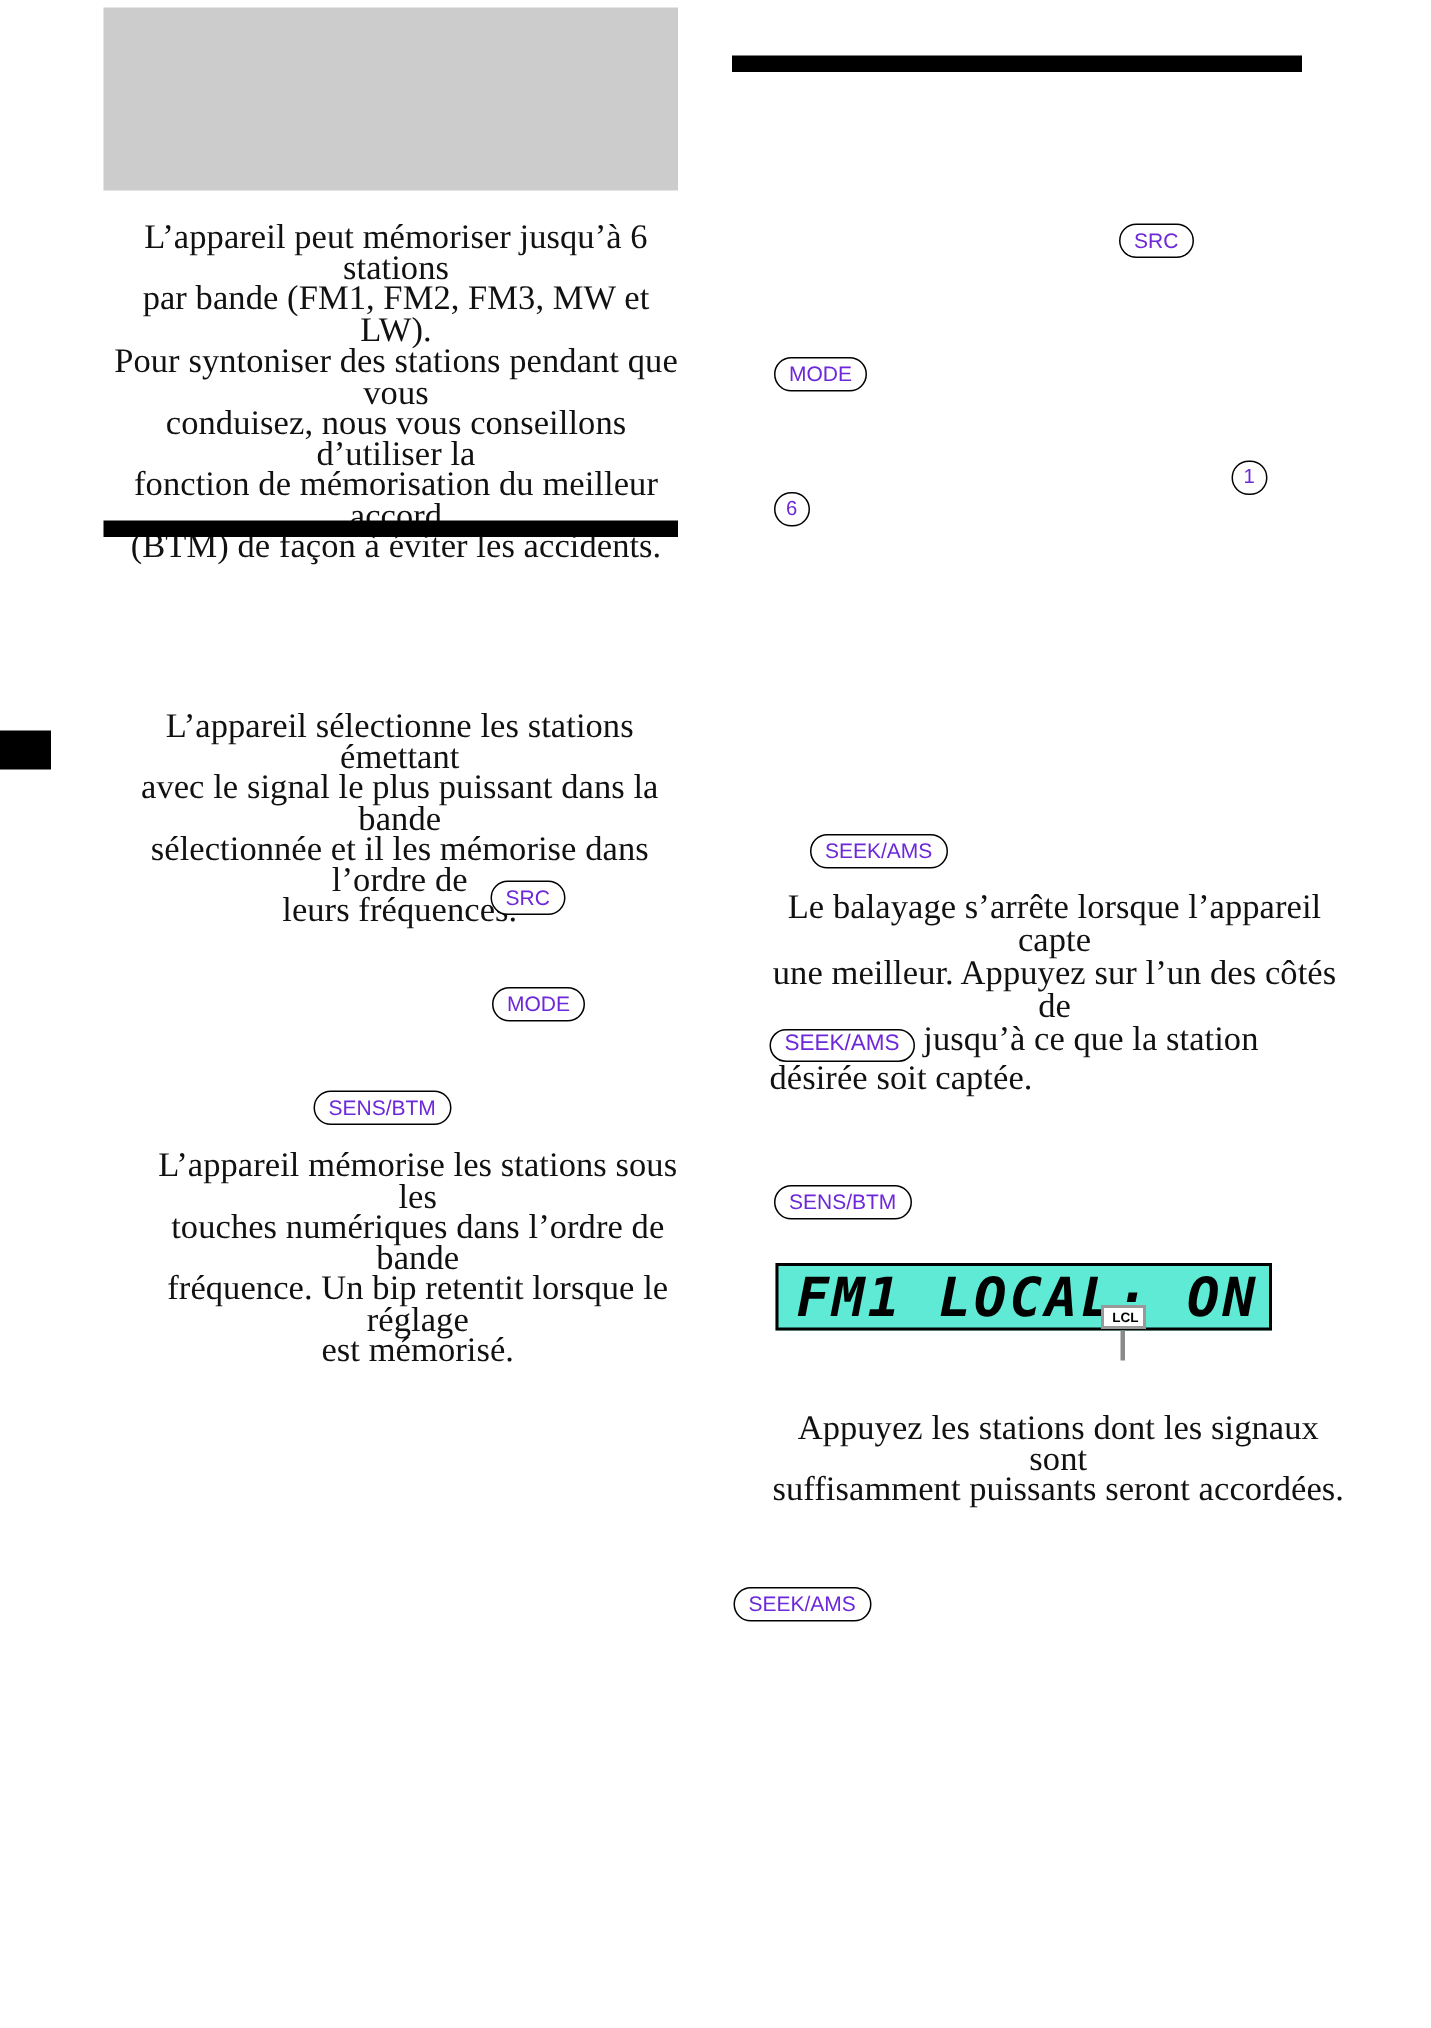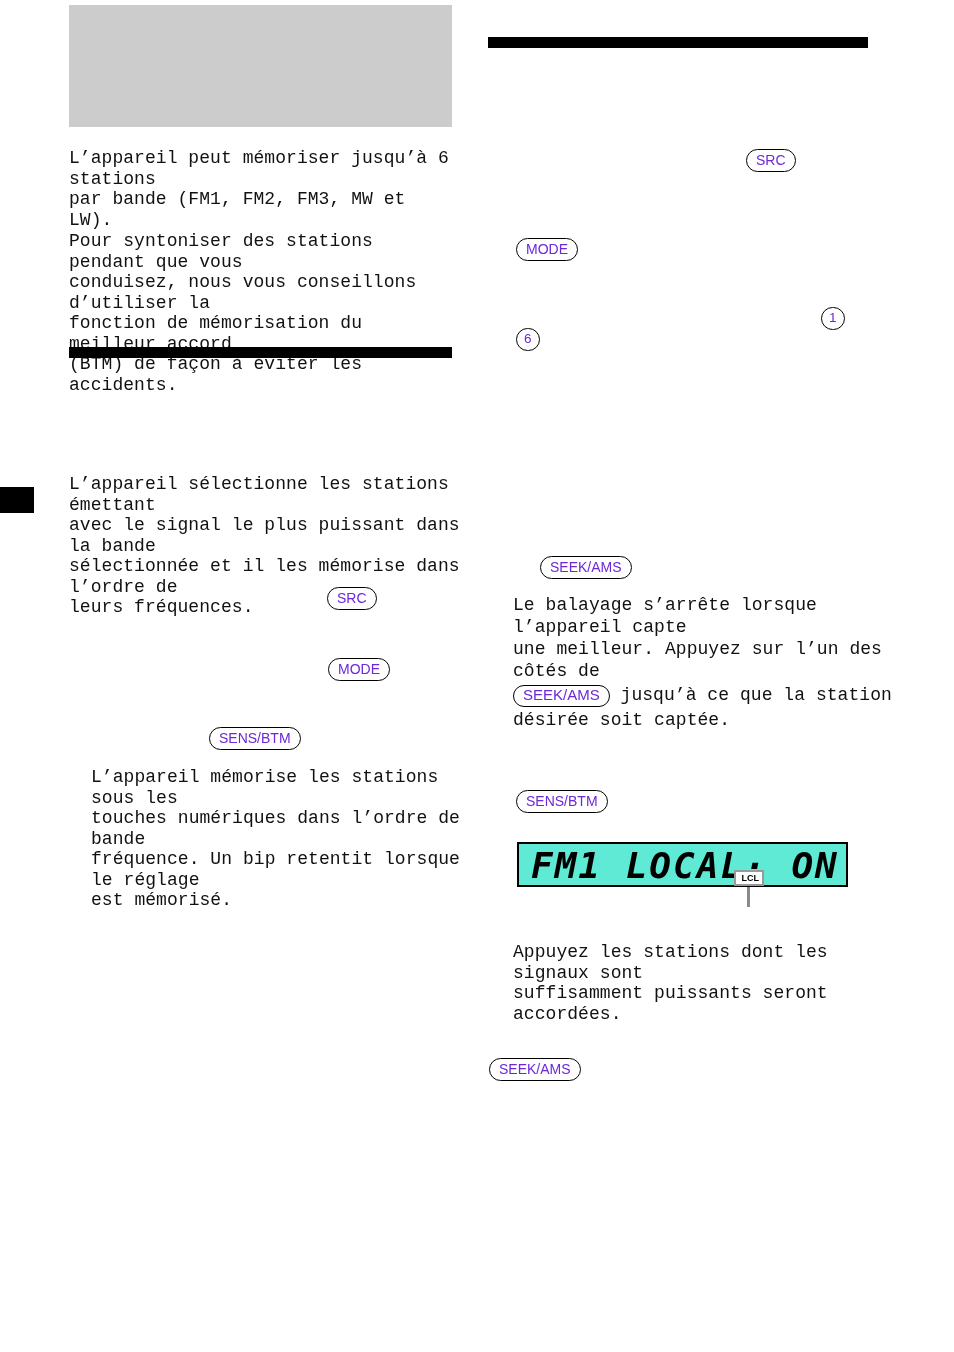--- a/index.html
+++ b/index.html
@@ -36,26 +36,27 @@
     background: #000000;
   }
 
   
   .page-tab {
     background: #000000;
   }
 
   
   .para {
-    font-family: Liberation Mono, monospace;
-    font-size: 18px;
+    font-family: Liberation Serif, serif;
+    font-size: 23px;
     line-height: 20.5px;
     color: #111111;
     letter-spacing: 0.05px;
     white-space: pre-line;
+    text-align: center;
   }
 
   
   .pill {
     display: inline-block;
     border: 1.4px solid #000000;
     border-radius: 999px;
     font-family: "Liberation Sans", sans-serif;
     font-size: 14px;
     line-height: 14px;

